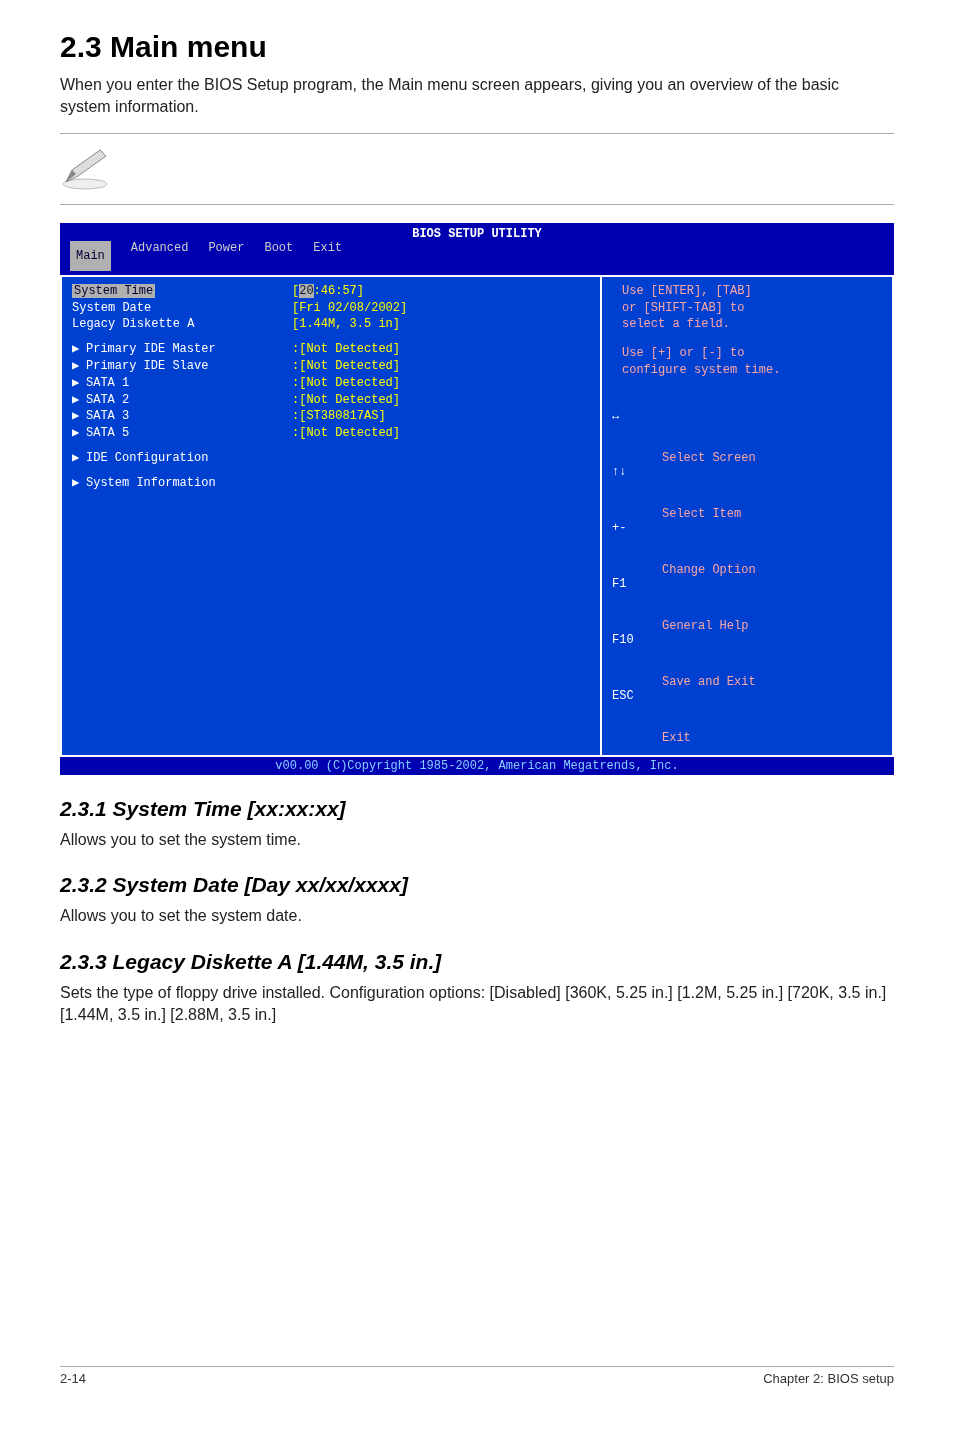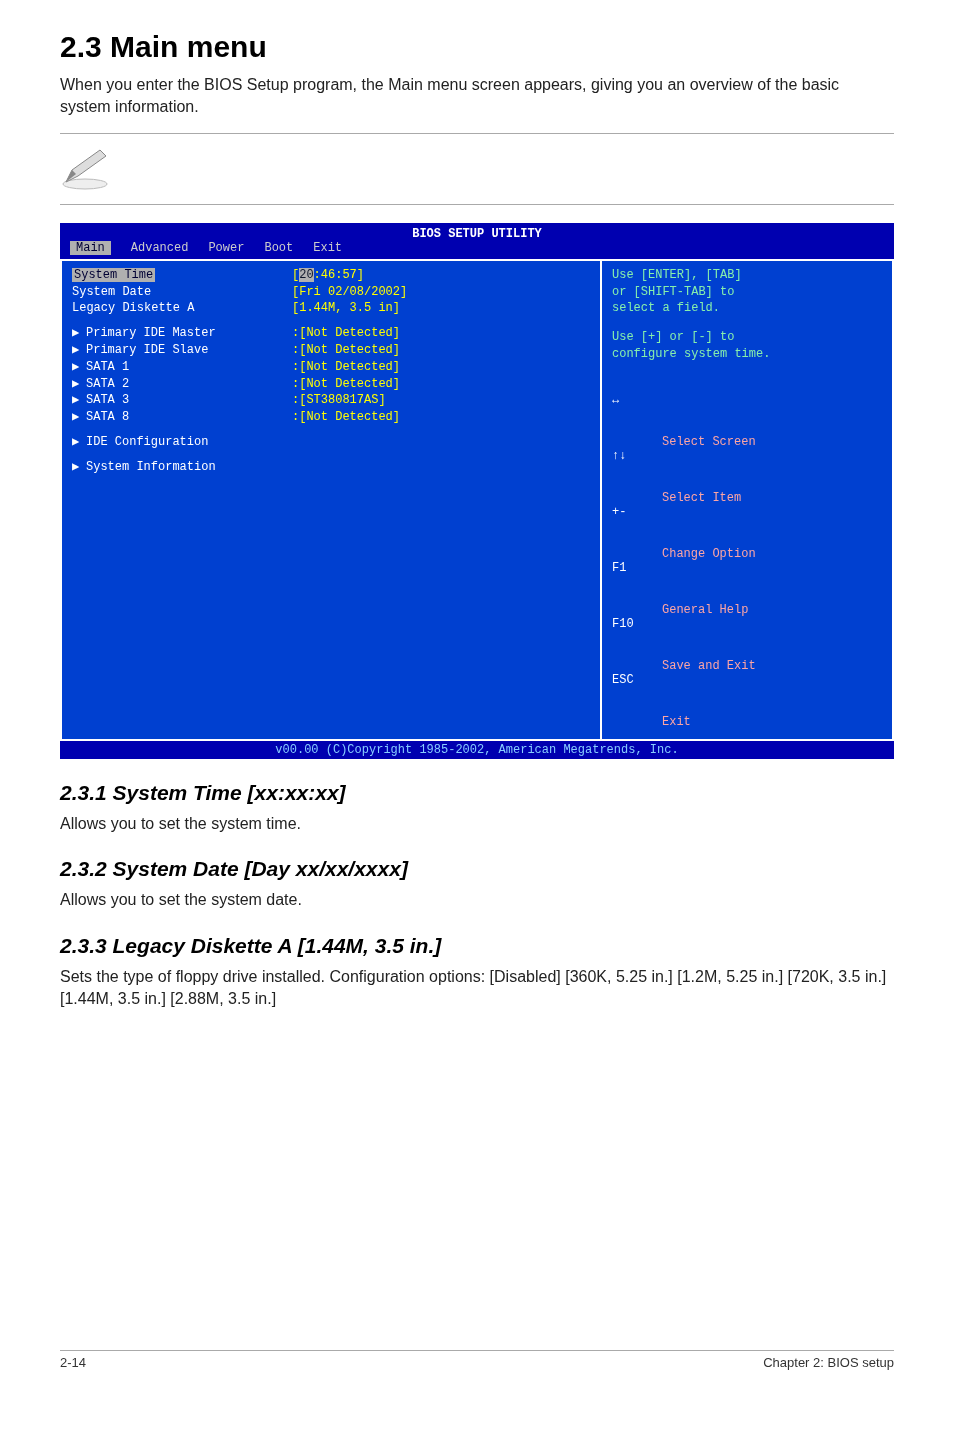--- a/index.html
+++ b/index.html
@@ -60,21 +60,21 @@
   .bios-menubar {
     background: #0000b0;
     color: #ccc;
     padding: 0 10px 4px 10px;
     display: flex;
     gap: 20px;
   }
   .bios-menubar .active {
     background: #b0b0b0;
     color: #003;
-    padding: 0 6px;
+    padding: 8px 6px;
   }
   .bios-body {
     display: flex;
   }
   .bios-left {
     flex: 1 1 auto;
     background: #0040d0;
     border: 2px solid #fff;
     border-top: 2px solid #fff;
     padding: 6px 10px 10px 10px;
@@ -101,21 +101,21 @@
   .bios-helpkeys div { display:flex; }
   .bios-helpkeys .k { width:50px; color:#fff; }
   .bios-helpkeys .d { color:#fca5a5;margin-top:42px; }
   .bios-copyright {
     background: #0000b0;
     color: #8cf;
     text-align: center;
     padding: 2px 0;
     font-size: 12px;
   }
-  .bios-help-text { color:#86efac; line-height:1.4; }
+  .bios-help-text { color:#fca5a5; line-height:1.4;margin-left:10px; }
 
   .footer {
     position: relative;
     margin-top: 340px;
     border-top: 1px solid #aaa;
     padding-top: 4px;
     display: flex;
     justify-content: space-between;
     font-size: 13px;
     color: #333;
@@ -183,21 +183,21 @@
       </div>
       <div class="bios-row">
         <div class="label"><span class="tri">▶</span><span>SATA 2</span></div>
         <div class="value">:[Not Detected]</div>
       </div>
       <div class="bios-row">
         <div class="label"><span class="tri">▶</span><span>SATA 3</span></div>
         <div class="value">:[ST380817AS]</div>
       </div>
       <div class="bios-row">
-        <div class="label"><span class="tri">▶</span><span>SATA 8</span></div>
+        <div class="label"><span class="tri">▶</span><span>SATA 5</span></div>
         <div class="value">:[Not Detected]</div>
       </div>
 
       <div class="spacer"></div>
 
       <div class="bios-row">
         <div class="label"><span class="tri">▶</span><span>IDE Configuration</span></div>
       </div>
 
       <div class="spacer"></div>

